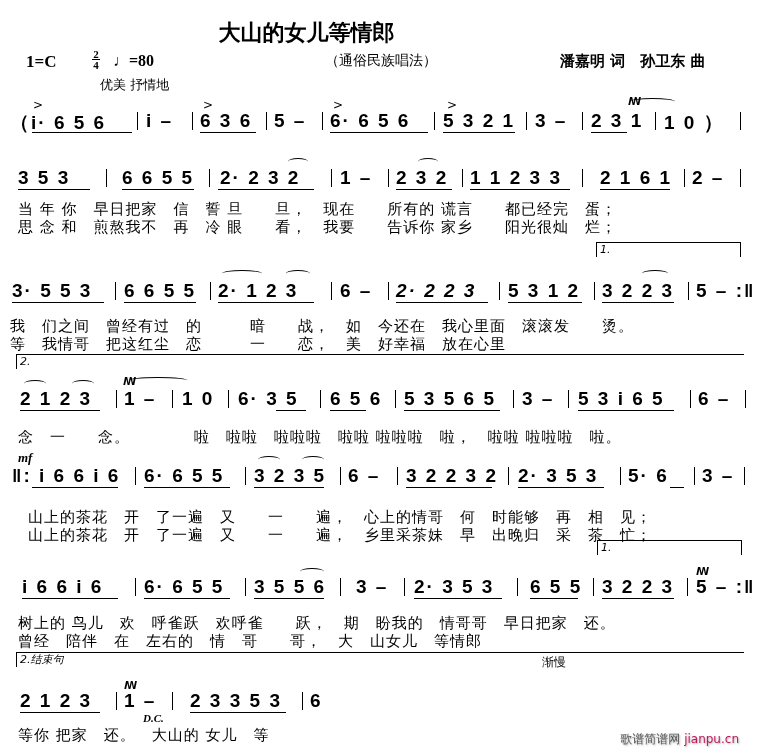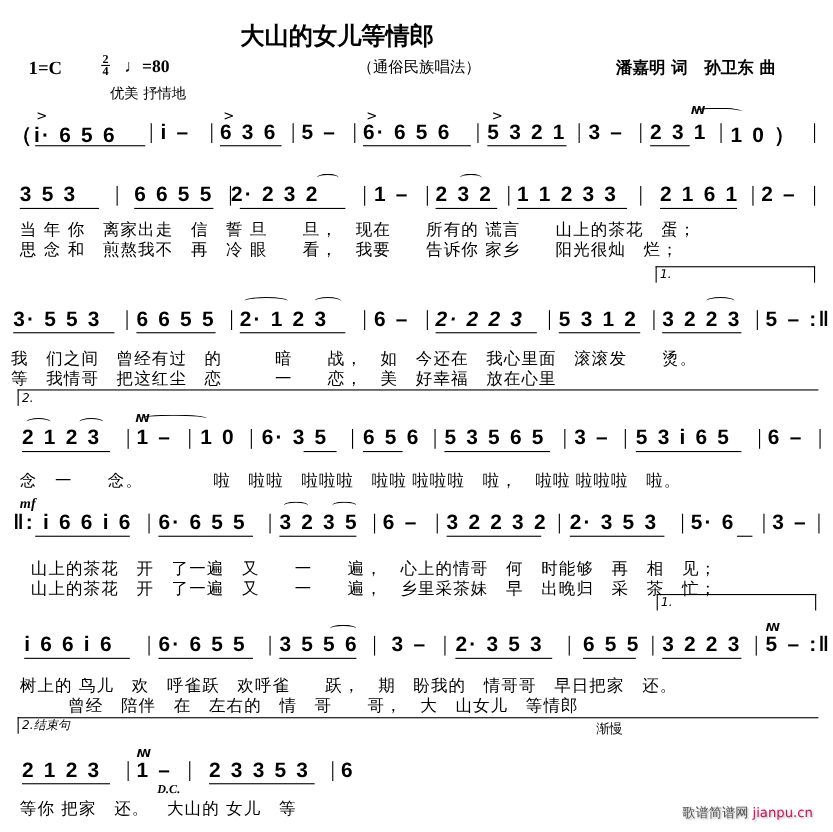--- a/index.html
+++ b/index.html
@@ -71,41 +71,41 @@
   <div class="u1" style="left:330px;top:132px;width:98px;"></div>
   <div class="u1" style="left:443px;top:132px;width:72px;"></div>
   <div class="u1" style="left:591px;top:132px;width:36px;"></div>
 </div>
 
 <div>
   <div class="abs notes" style="left:18px;top:167px;">3 5 3</div>
   <div class="bar" style="left:106px;top:169px;"></div>
   <div class="abs notes" style="left:122px;top:167px;">6 6 5 5</div>
   <div class="bar" style="left:209px;top:169px;"></div>
-  <div class="abs notes" style="left:210px;top:167px;text-align:center;">2· 2 3 2</div>
+  <div class="abs notes" style="left:220px;top:167px;text-align:center;">2· 2 3 2</div>
   <div class="bar" style="left:331px;top:169px;"></div>
   <div class="abs notes" style="left:340px;top:167px;">1 –</div>
   <div class="bar" style="left:388px;top:169px;"></div>
   <div class="abs notes" style="left:396px;top:167px;">2 3 2</div>
   <div class="bar" style="left:462px;top:169px;"></div>
   <div class="abs notes" style="left:470px;top:167px;">1 1 2 3 3</div>
   <div class="bar" style="left:582px;top:169px;"></div>
   <div class="abs notes" style="left:600px;top:167px;">2 1 6 1</div>
   <div class="bar" style="left:684px;top:169px;"></div>
   <div class="abs notes" style="left:692px;top:167px;">2 –</div>
   <div class="bar" style="left:740px;top:169px;"></div>
   <div class="slur" style="left:288px;top:158px;width:20px;"></div>
   <div class="slur" style="left:418px;top:158px;width:20px;"></div>
   <div class="u1" style="left:18px;top:189px;width:72px;"></div>
   <div class="u1" style="left:122px;top:189px;width:72px;"></div>
   <div class="u1" style="left:218px;top:189px;width:96px;"></div>
   <div class="u1" style="left:396px;top:189px;width:56px;"></div>
   <div class="u1" style="left:470px;top:189px;width:100px;"></div>
   <div class="u1" style="left:600px;top:189px;width:70px;"></div>
-  <div class="abs lyric" style="left:18px;top:200px;">当 年 你　离家出走　信　誓 旦　　旦，　现在　　所有的 谎言　　山上的茶花　蛋；</div>
+  <div class="abs lyric" style="left:18px;top:200px;">当 年 你　早日把家　信　誓 旦　　旦，　现在　　所有的 谎言　　都已经完　蛋；</div>
   <div class="abs lyric" style="left:18px;top:218px;">思 念 和　煎熬我不　再　冷 眼　　看，　我要　　告诉你 家乡　　阳光很灿　烂；</div>
   <div class="volta voltar" style="left:596px;top:242px;width:140px;">1.</div>
 </div>
 
 <div>
   <div class="abs notes" style="left:12px;top:280px;">3· 5 5 3</div>
   <div class="bar" style="left:115px;top:282px;"></div>
   <div class="abs notes" style="left:124px;top:280px;">6 6 5 5</div>
   <div class="bar" style="left:210px;top:282px;"></div>
   <div class="abs notes" style="left:218px;top:280px;">2· 1 2 3</div>
@@ -154,21 +154,21 @@
   <div class="bar" style="left:745px;top:390px;"></div>
   <div class="slur" style="left:24px;top:380px;width:22px;"></div>
   <div class="slur" style="left:72px;top:380px;width:22px;"></div>
   <div class="tril" style="left:123px;top:376px;">ꟿ</div>
   <div class="slur" style="left:128px;top:377px;width:60px;"></div>
   <div class="u1" style="left:20px;top:410px;width:80px;"></div>
   <div class="u1" style="left:276px;top:410px;width:30px;"></div>
   <div class="u1" style="left:330px;top:410px;width:36px;"></div>
   <div class="u1" style="left:404px;top:410px;width:96px;"></div>
   <div class="u1" style="left:578px;top:410px;width:96px;"></div>
-  <div class="abs lyric" style="left:18px;top:428px;font-family:Liberation Serif, serif;">念　一　　念。　　　　啦　啦啦　啦啦啦　啦啦 啦啦啦　啦，　啦啦 啦啦啦　啦。</div>
+  <div class="abs lyric" style="left:18px;top:428px;">念　一　　念。　　　　啦　啦啦　啦啦啦　啦啦 啦啦啦　啦，　啦啦 啦啦啦　啦。</div>
 </div>
 
 <div>
   <div class="abs mf" style="left:18px;top:450px;">mf</div>
   <div class="abs notes" style="left:12px;top:465px;">‖: i 6 6 i 6</div>
   <div class="bar" style="left:135px;top:467px;"></div>
   <div class="abs notes" style="left:144px;top:465px;">6· 6 5 5</div>
   <div class="bar" style="left:245px;top:467px;"></div>
   <div class="abs notes" style="left:254px;top:465px;">3 2 3 5</div>
   <div class="bar" style="left:340px;top:467px;"></div>
@@ -213,21 +213,21 @@
   <div class="abs notes" style="left:696px;top:576px;">5 – :‖</div>
   <div class="tril" style="left:696px;top:566px;">ꟿ</div>
   <div class="slur" style="left:300px;top:568px;width:24px;"></div>
   <div class="u1" style="left:22px;top:598px;width:96px;"></div>
   <div class="u1" style="left:144px;top:598px;width:86px;"></div>
   <div class="u1" style="left:254px;top:598px;width:70px;"></div>
   <div class="u1" style="left:414px;top:598px;width:88px;"></div>
   <div class="u1" style="left:530px;top:598px;width:48px;"></div>
   <div class="u1" style="left:602px;top:598px;width:72px;"></div>
   <div class="abs lyric" style="left:18px;top:614px;">树上的 鸟儿　欢　呼雀跃　欢呼雀　　跃，　期　盼我的　情哥哥　早日把家　还。</div>
-  <div class="abs lyric" style="left:18px;top:632px;margin-left:44px;">曾经　陪伴　在　左右的　情　哥　　哥，　大　山女儿　等情郎</div>
+  <div class="abs lyric" style="left:18px;top:632px;">曾经　陪伴　在　左右的　情　哥　　哥，　大　山女儿　等情郎</div>
   <div class="volta" style="left:16px;top:652px;width:724px;">2.结束句</div>
   <div class="abs" style="left:542px;top:654px;font-size:12px;">渐慢</div>
 </div>
 
 <div>
   <div class="abs notes" style="left:20px;top:690px;">2 1 2 3</div>
   <div class="bar" style="left:116px;top:692px;"></div>
   <div class="abs notes" style="left:124px;top:690px;">1 –</div>
   <div class="bar" style="left:172px;top:692px;"></div>
   <div class="abs notes" style="left:190px;top:690px;">2 3 3 5 3</div>

